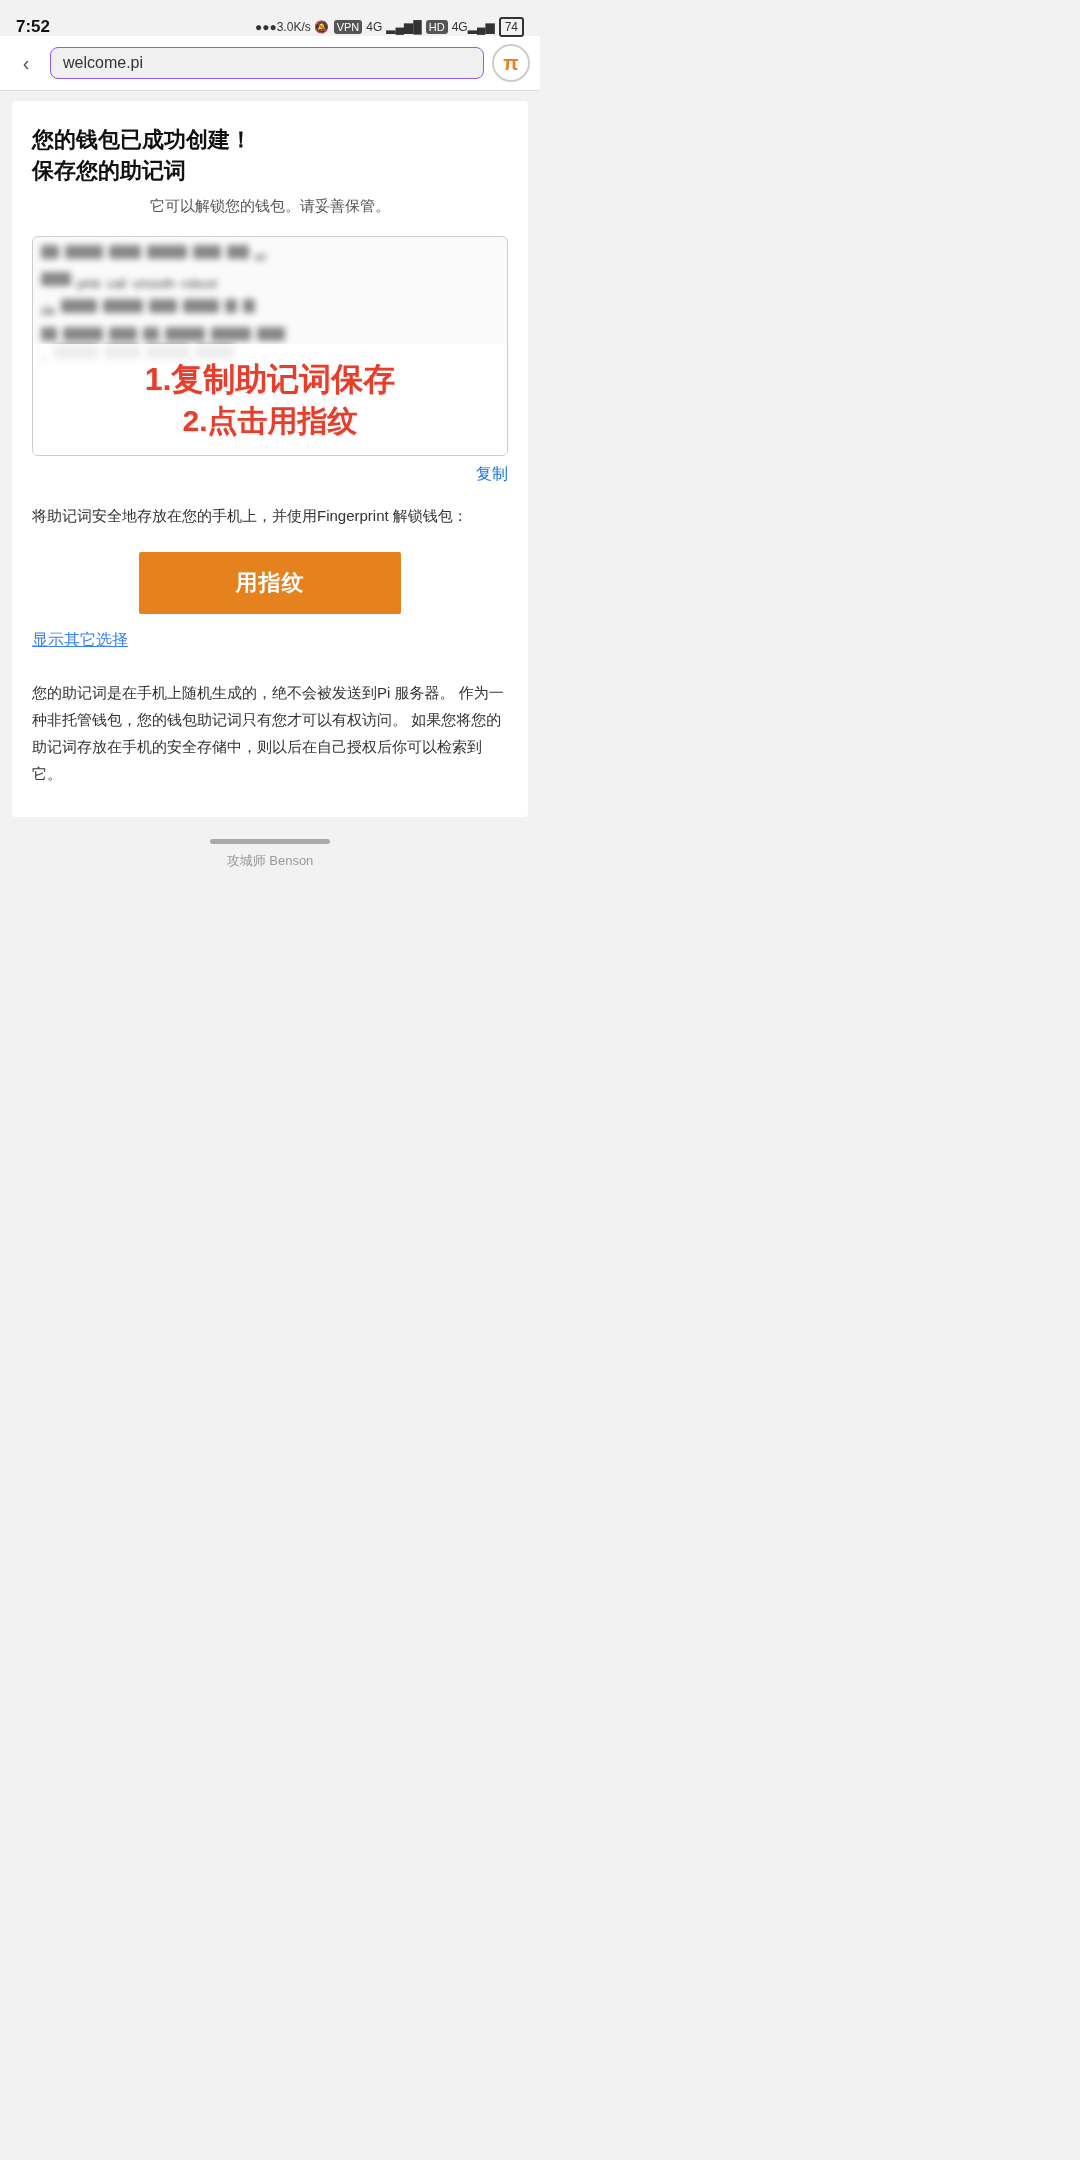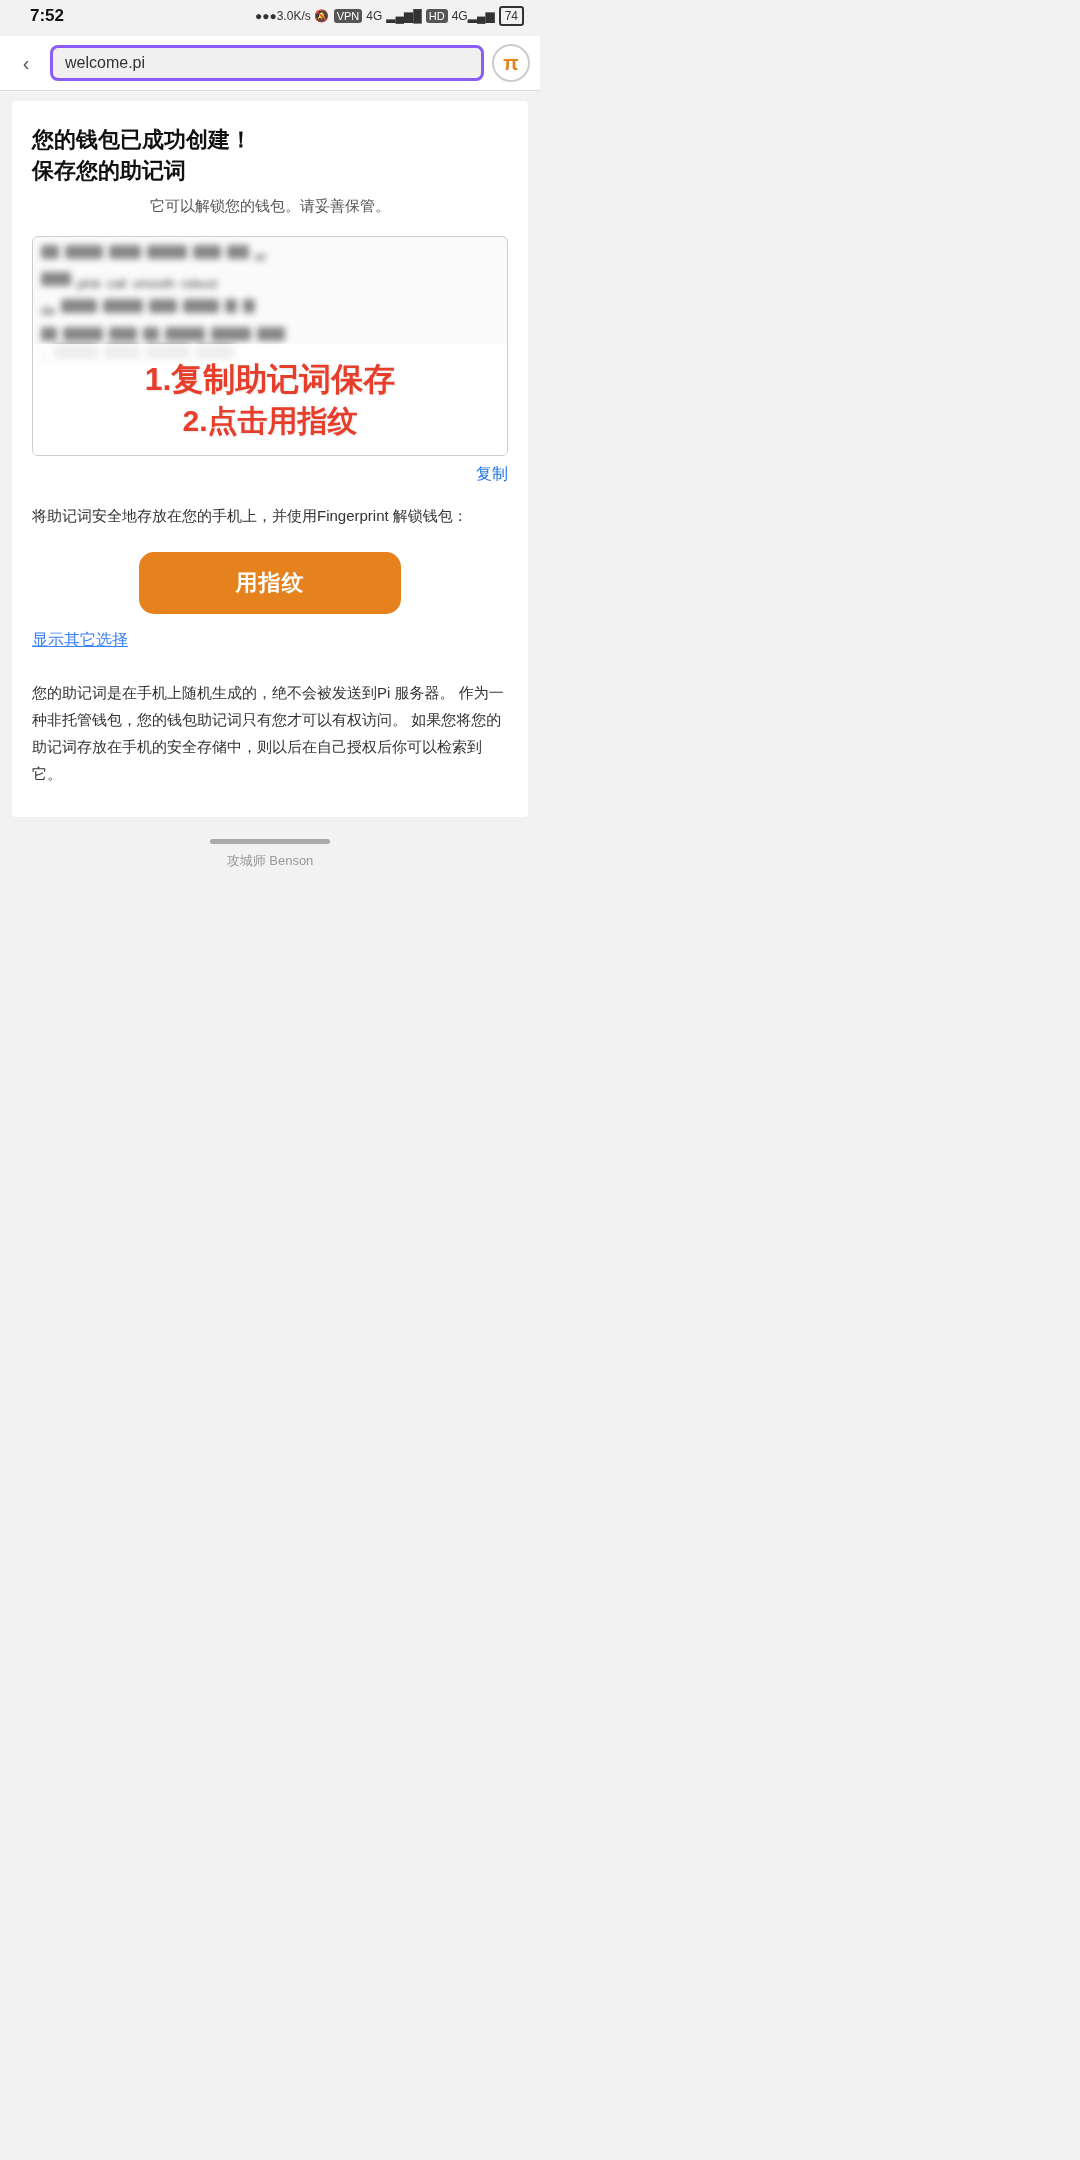--- a/index.html
+++ b/index.html
@@ -11,25 +11,24 @@
       background: #f2f2f2;
       font-family: -apple-system, "PingFang SC", "Hiragino Sans GB", "Microsoft YaHei", sans-serif;
       font-size: 16px;
       color: #222;
     }
 
     
     .status-bar {
       background: #f2f2f2;
       display: flex;
-      align-items: flex-start;
+      align-items: center;
       justify-content: space-between;
-      padding: 6px 16px 4px 16px;
+      padding: 22px 16px 4px 16px;
       height: 36px;
-      margin-left: 14px;
     }
     .status-time {
       font-size: 17px;
       font-weight: 600;
       color: #111;
     }
     .status-right {
       display: flex;
       align-items: center;
       gap: 4px;
@@ -53,21 +52,21 @@
       height: 32px;
       display: flex;
       align-items: center;
       justify-content: center;
       color: #555;
       font-size: 20px;
     }
     .browser-url {
       flex: 1;
       background: #f0f0f0;
-      border: 3px solid #8b5cf6;
+      border: 1px solid #8b5cf6;
       border-radius: 8px;
       padding: 6px 12px;
       font-size: 16px;
       color: #333;
       outline: none;
     }
     .browser-logo {
       width: 38px;
       height: 38px;
       border: 2px solid #ccc;
@@ -167,21 +166,21 @@
 
     .fingerprint-btn {
       display: block;
       width: 55%;
       margin: 16px auto 16px auto;
       background: #e6821e;
       color: #fff;
       font-size: 22px;
       font-weight: 600;
       border: none;
-      border-radius: 15px;
+      border-radius: 2px;
       padding: 16px 0;
       text-align: center;
       cursor: pointer;
       letter-spacing: 1px;
     }
 
     .show-other-link {
       display: block;
       color: #3b82f6;
       font-size: 16px;

